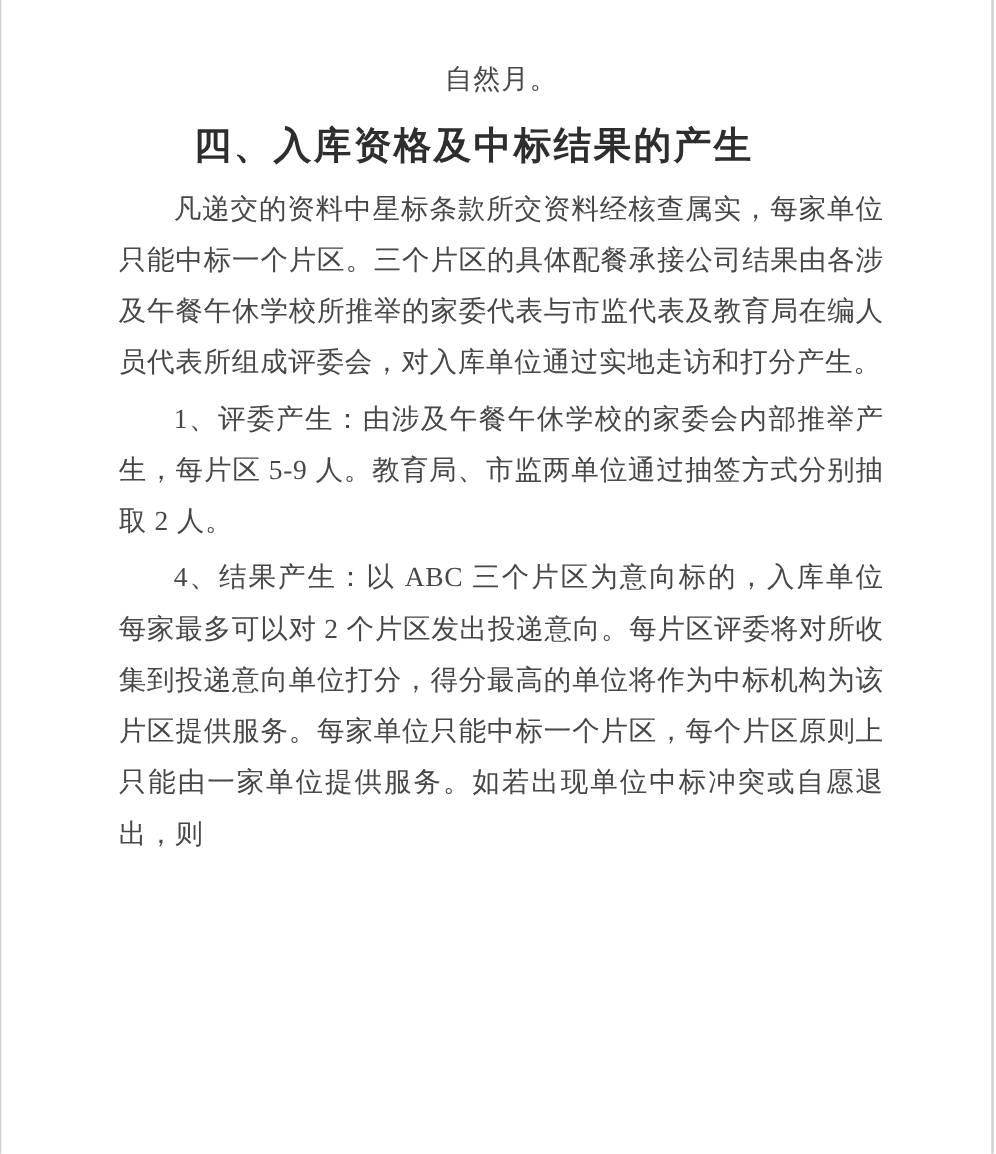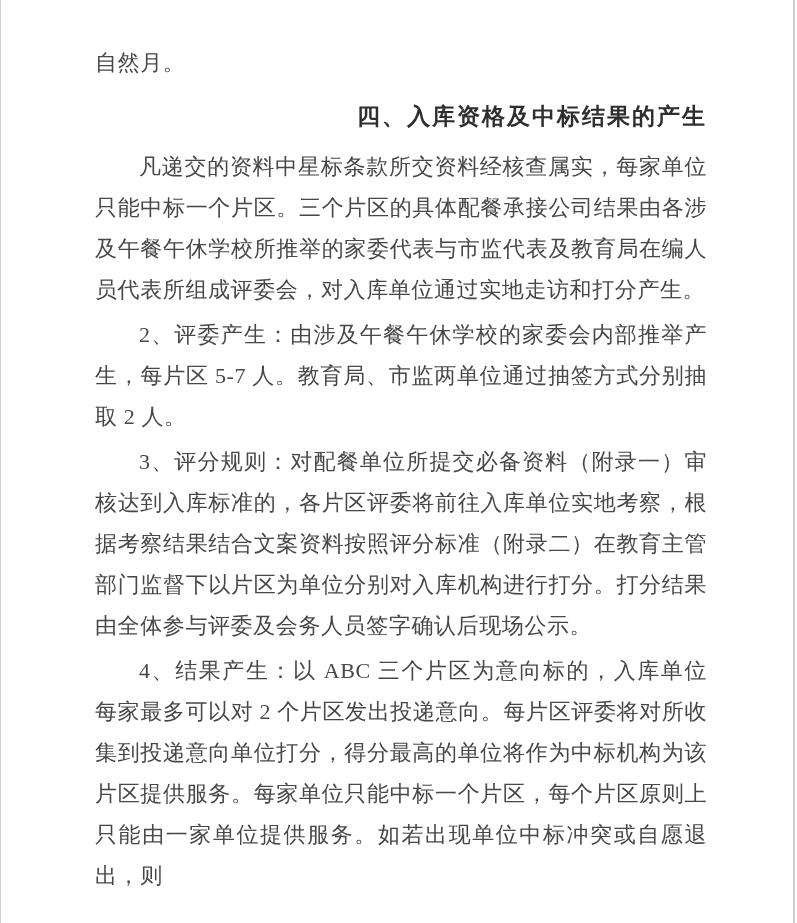--- a/index.html
+++ b/index.html
@@ -44,47 +44,46 @@
     line-height: 41px;
     letter-spacing: 0.6px;
     text-align: justify;
   }
   .content p {
     margin: 0 0 4px 0;
     text-indent: 2em;
   }
   .content p.carryover {
     text-indent: 0;
-    text-align: left;
+    text-align: center;
   }
   .content h2 {
-    font-size: 23px;
+    font-size: 30px;
     font-weight: 700;
     color: var(--heading-color);
     letter-spacing: 2px;
     text-indent: 2em;
-    text-align: right;
+    text-align: left;
     margin: 13px 0 9px 0;
     line-height: 41px;
   }
 </style>
 </head>
 <body>
 
 <div class="page">
   <div class="edge left"></div>
   <div class="edge right"></div>
 
   <div class="content">
     <p class="carryover">自然月。</p>
 
     <h2>四、入库资格及中标结果的产生</h2>
 
     <p>凡递交的资料中星标条款所交资料经核查属实，每家单位只能中标一个片区。三个片区的具体配餐承接公司结果由各涉及午餐午休学校所推举的家委代表与市监代表及教育局在编人员代表所组成评委会，对入库单位通过实地走访和打分产生。</p>
 
 
-    <p>2、评委产生：由涉及午餐午休学校的家委会内部推举产生，每片区 5-7 人。教育局、市监两单位通过抽签方式分别抽取 2 人。</p>
+    <p>1、评委产生：由涉及午餐午休学校的家委会内部推举产生，每片区 5-9 人。教育局、市监两单位通过抽签方式分别抽取 2 人。</p>
 
-    <p>3、评分规则：对配餐单位所提交必备资料（附录一）审核达到入库标准的，各片区评委将前往入库单位实地考察，根据考察结果结合文案资料按照评分标准（附录二）在教育主管部门监督下以片区为单位分别对入库机构进行打分。打分结果由全体参与评委及会务人员签字确认后现场公示。</p>
 
     <p>4、结果产生：以 ABC 三个片区为意向标的，入库单位每家最多可以对 2 个片区发出投递意向。每片区评委将对所收集到投递意向单位打分，得分最高的单位将作为中标机构为该片区提供服务。每家单位只能中标一个片区，每个片区原则上只能由一家单位提供服务。如若出现单位中标冲突或自愿退出，则</p>
   </div>
 </div>
 
 </body></html>

